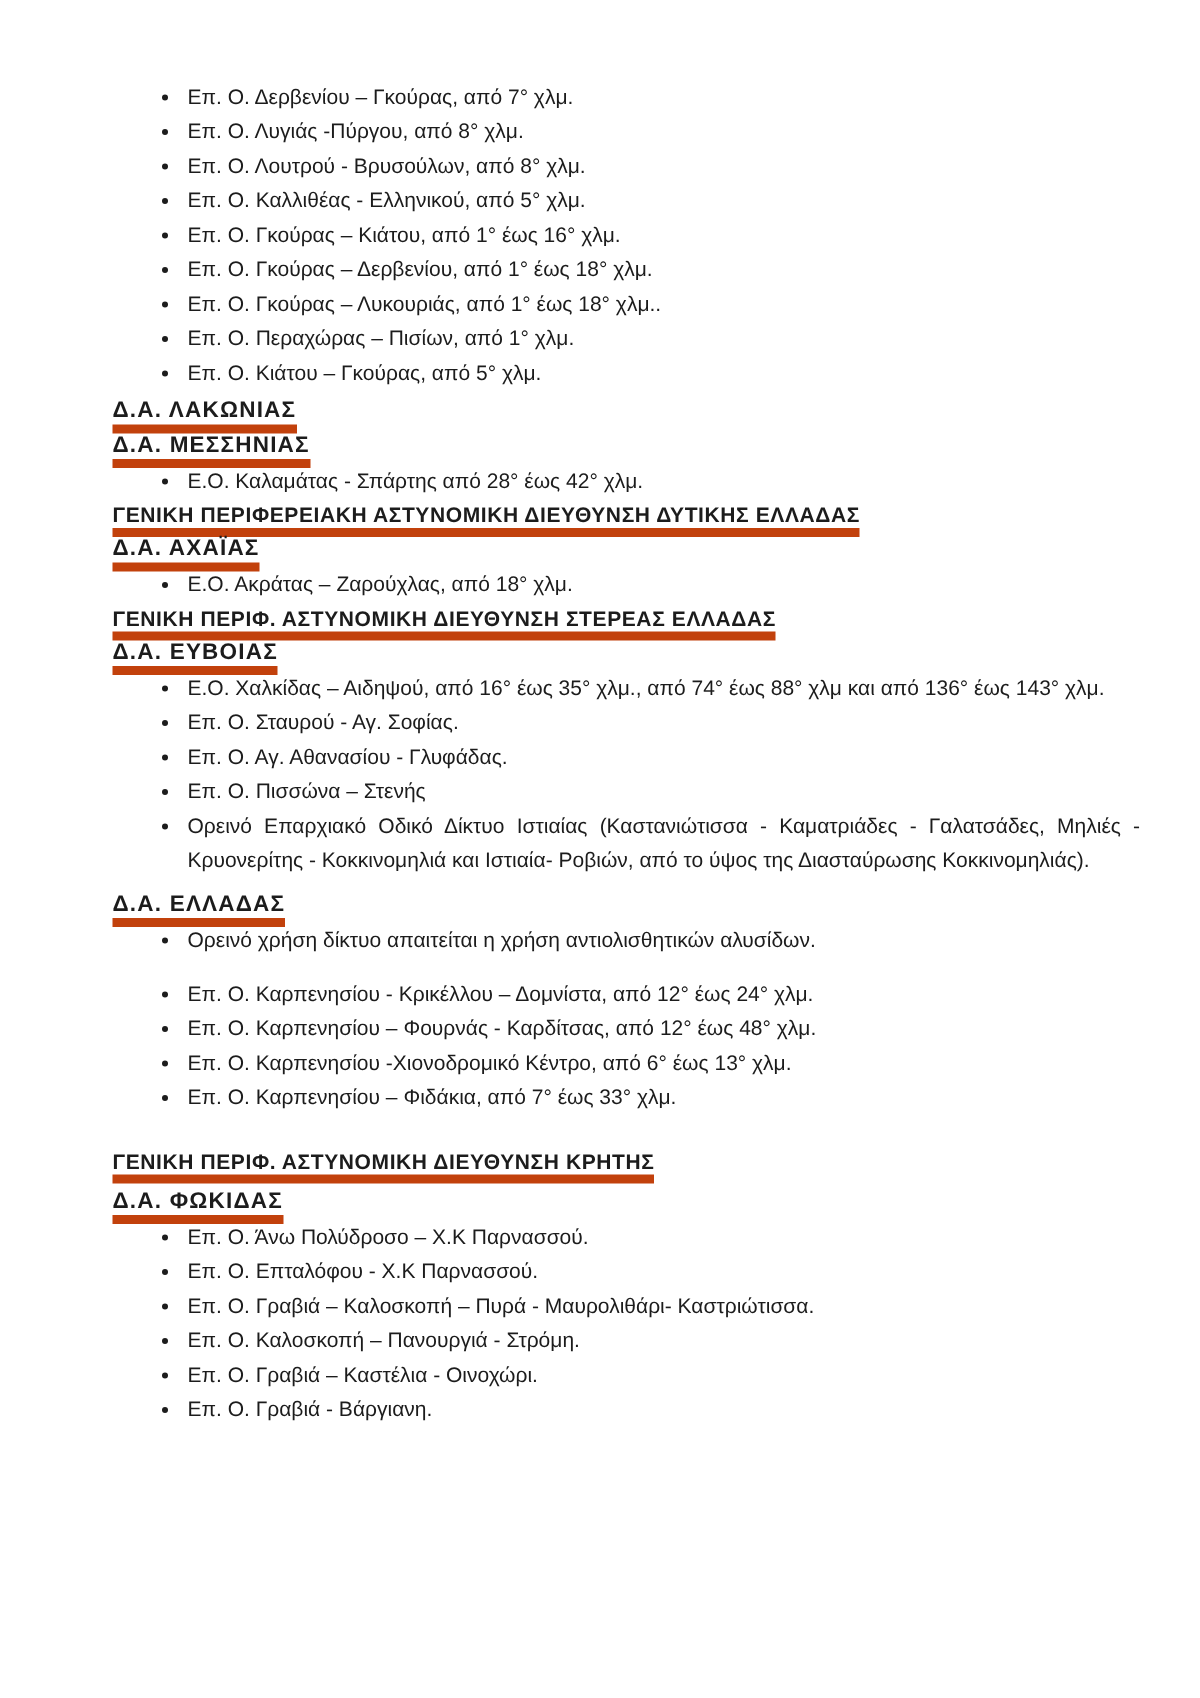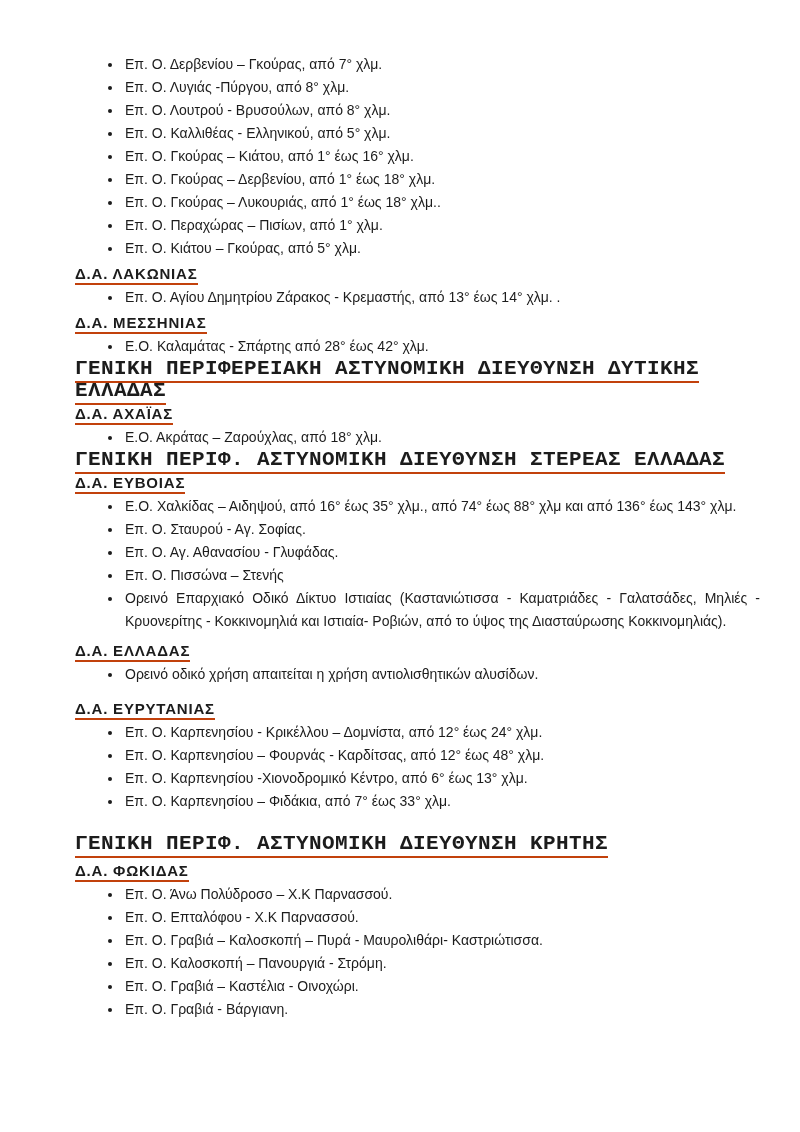--- a/index.html
+++ b/index.html
@@ -27,36 +27,35 @@
   .block { margin: 0; }
   .block-section { margin-top: 4px; }
   .block-heading1 { margin-top: 12px; }
   .block-heading1 + .block-section { margin-top: 1px; }
   #doc > .block:nth-child(8)  { margin-top: 8px; }
   #doc > .block:nth-child(9)  { margin-top: 13px; }
   #doc > .block:nth-child(10) { margin-top: 20px; }
   #doc > .block:nth-child(11) { margin-top: 6px; }
 
   .h1 {
-    font-size: 21px;
+    font-size: 14px;
     line-height: 22px;
     font-weight: bold;
     letter-spacing: 0.4px;
     margin: 0 0 2px 0;
-    font-family: Liberation Mono, monospace;
   }
   .h2 {
     font-size: 15px;
     line-height: 19px;
     font-weight: bold;
     letter-spacing: 0.8px;
     margin: 0 0 3px 0;
   }
   .u {
-    border-bottom: 2px solid #c2410c;
+    border-bottom: 6px solid #c2410c;
     padding-bottom: 1px;
   }
 
   ul.road-list {
     margin: 0;
     padding: 0 0 0 48px;
     list-style: disc outside;
   }
   li.road-item {
     font-size: 14px;
@@ -84,23 +83,20 @@
           <li class="road-item">Επ. Ο. Καλλιθέας - Ελληνικού, από 5° χλμ.</li>
           <li class="road-item">Επ. Ο. Γκούρας – Κιάτου, από 1° έως 16° χλμ.</li>
           <li class="road-item">Επ. Ο. Γκούρας – Δερβενίου, από 1° έως 18° χλμ.</li>
           <li class="road-item">Επ. Ο. Γκούρας – Λυκουριάς, από 1° έως 18° χλμ..</li>
           <li class="road-item">Επ. Ο. Περαχώρας – Πισίων, από 1° χλμ.</li>
           <li class="road-item">Επ. Ο. Κιάτου – Γκούρας, από 5° χλμ.</li>
         </ul>
       </div>
       <div class="block block-section">
         <div class="h2"><span class="u">Δ.Α. ΛΑΚΩΝΙΑΣ</span></div>
-        <ul class="road-list">
-          <li class="road-item">Επ. Ο. Αγίου Δημητρίου Ζάρακος - Κρεμαστής, από 13° έως 14° χλμ. .</li>
-        </ul>
       </div>
       <div class="block block-section">
         <div class="h2"><span class="u">Δ.Α. ΜΕΣΣΗΝΙΑΣ</span></div>
         <ul class="road-list">
           <li class="road-item">Ε.Ο. Καλαμάτας - Σπάρτης από 28° έως 42° χλμ.</li>
         </ul>
       </div>
       <div class="block block-heading1 h1"><span class="u">ΓΕΝΙΚΗ ΠΕΡΙΦΕΡΕΙΑΚΗ ΑΣΤΥΝΟΜΙΚΗ ΔΙΕΥΘΥΝΣΗ ΔΥΤΙΚΗΣ ΕΛΛΑΔΑΣ</span></div>
       <div class="block block-section">
         <div class="h2"><span class="u">Δ.Α. ΑΧΑΪΑΣ</span></div>
@@ -115,25 +111,24 @@
           <li class="road-item">Ε.Ο. Χαλκίδας – Αιδηψού, από 16° έως 35° χλμ., από 74° έως 88° χλμ και από 136° έως 143° χλμ.</li>
           <li class="road-item">Επ. Ο. Σταυρού - Αγ. Σοφίας.</li>
           <li class="road-item">Επ. Ο. Αγ. Αθανασίου - Γλυφάδας.</li>
           <li class="road-item">Επ. Ο. Πισσώνα – Στενής</li>
           <li class="road-item justify">Ορεινό Επαρχιακό Οδικό Δίκτυο Ιστιαίας (Καστανιώτισσα - Καματριάδες - Γαλατσάδες, Μηλιές - Κρυονερίτης - Κοκκινομηλιά και Ιστιαία- Ροβιών, από το ύψος της Διασταύρωσης Κοκκινομηλιάς).</li>
         </ul>
       </div>
       <div class="block block-section">
         <div class="h2"><span class="u">Δ.Α. ΕΛΛΑΔΑΣ</span></div>
         <ul class="road-list">
-          <li class="road-item">Ορεινό οδικό χρήση απαιτείται η χρήση αντιολισθητικών αλυσίδων.</li>
+          <li class="road-item">Ορεινό χρήση δίκτυο απαιτείται η χρήση αντιολισθητικών αλυσίδων.</li>
         </ul>
       </div>
       <div class="block block-section">
-        <div class="h2"><span class="u">Δ.Α. ΕΥΡΥΤΑΝΙΑΣ</span></div>
         <ul class="road-list">
           <li class="road-item">Επ. Ο. Καρπενησίου - Κρικέλλου – Δομνίστα, από 12° έως 24° χλμ.</li>
           <li class="road-item">Επ. Ο. Καρπενησίου – Φουρνάς - Καρδίτσας, από 12° έως 48° χλμ.</li>
           <li class="road-item">Επ. Ο. Καρπενησίου -Χιονοδρομικό Κέντρο, από 6° έως 13° χλμ.</li>
           <li class="road-item">Επ. Ο. Καρπενησίου – Φιδάκια, από 7° έως 33° χλμ.</li>
         </ul>
       </div>
       <div class="block block-heading1 h1"><span class="u">ΓΕΝΙΚΗ ΠΕΡΙΦ. ΑΣΤΥΝΟΜΙΚΗ ΔΙΕΥΘΥΝΣΗ ΚΡΗΤΗΣ</span></div>
       <div class="block block-section">
         <div class="h2"><span class="u">Δ.Α. ΦΩΚΙΔΑΣ</span></div>

